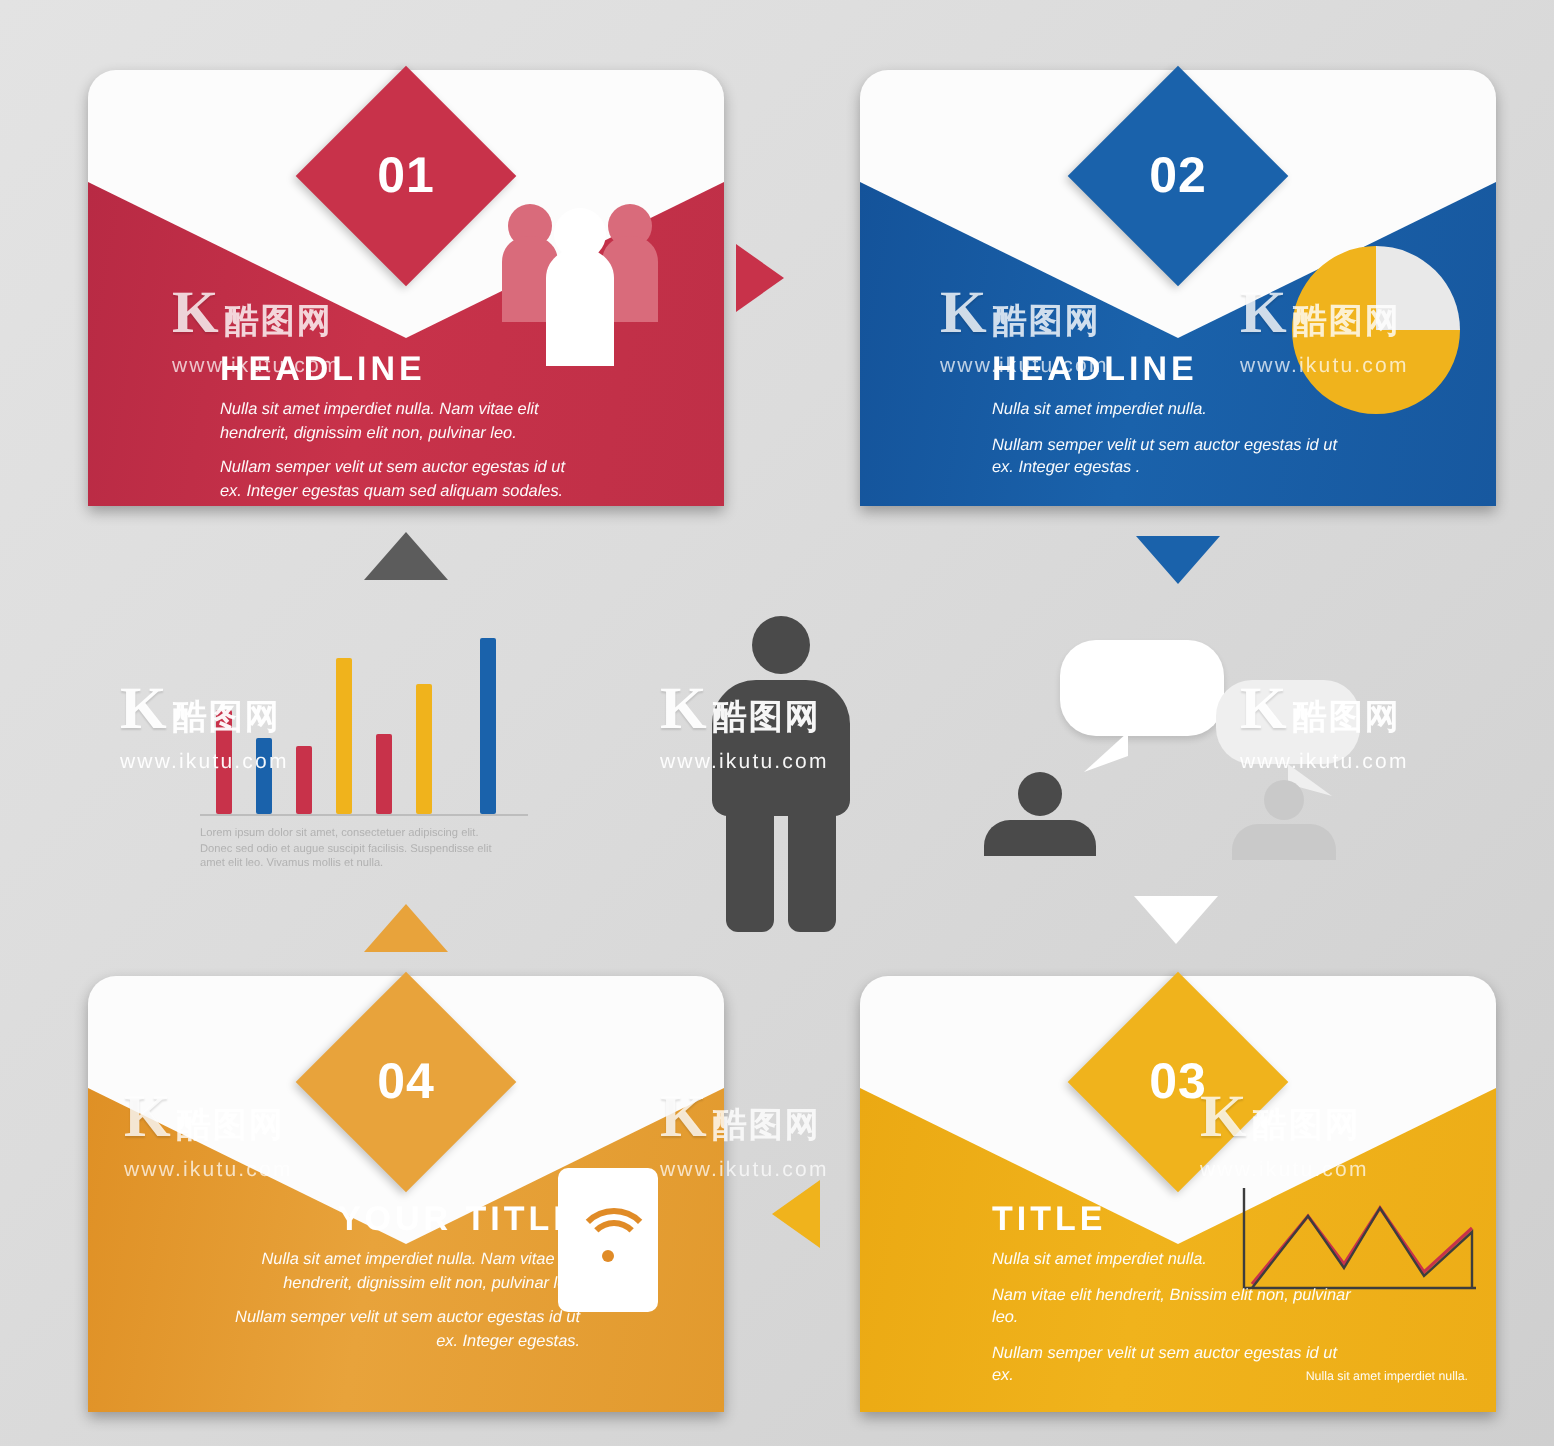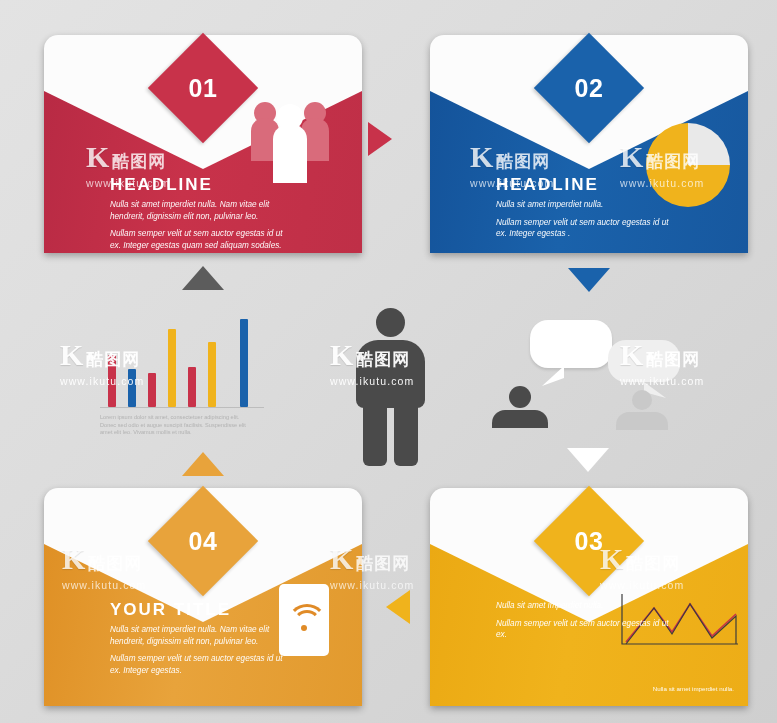--- a/index.html
+++ b/index.html
@@ -149,21 +149,21 @@
         </div>
       </div>
     </div>
     <div class="diamond" style="background:#1a62ab;top:14px;">
       <span>02</span>
     </div>
   </div>
 
   <div class="panel" style="left:44px;top:488px;width:318px;height:218px;">
     <div class="card"></div>
-    <div class="colorbody" style="top:56px;height:162px;">
+    <div class="colorbody" style="top:56px;height:162px;text-align:right;">
       <div class="fill" style="background:linear-gradient(100deg,#df9025 0%,#e8a33b 45%,#e29a2e 100%);"></div>
       <div class="notch"></div>
 
       <div style="position:absolute;right:33px;top:40px;width:50px;height:72px;">
         <div class="tablet" style="left:0;top:0;width:50px;height:72px;"></div>
         <div class="wifi-arc" style="left:8px;top:20px;width:34px;height:34px;transform:rotate(0deg);"></div>
         <div class="wifi-arc" style="left:14px;top:26px;width:22px;height:22px;"></div>
         <div style="position:absolute;left:22px;top:41px;width:6px;height:6px;border-radius:50%;background:#e08b27;"></div>
         <div class="home"></div>
       </div>
@@ -186,22 +186,24 @@
       <div class="fill" style="background:linear-gradient(100deg,#eba913 0%,#f0b31c 45%,#edad17 100%);"></div>
       <div class="notch"></div>
 
       <svg style="position:absolute;right:8px;top:48px;" width="120" height="62" viewBox="0 0 120 62">
         <polyline points="2,2 2,52 118,52" fill="none" stroke="#3d3d3d" stroke-width="1.2"></polyline>
         <polyline points="6,50 34,16 52,40 70,12 92,44 116,22" fill="none" stroke="#c8324a" stroke-width="1.6"></polyline>
         <polyline points="6,52 34,16 52,42 70,12 92,46 116,24 116,52" fill="none" stroke="#3d3d3d" stroke-width="1.2"></polyline>
       </svg>
       <div class="mini-caption" style="right:14px;bottom:14px;">Nulla sit amet imperdiet nulla.</div>
       <div class="texts" style="top:56px;">
+        <div class="hl">TITLE</div>
         <div class="bodytext">
           <p>Nulla sit amet imperdiet nulla.</p>
+          <p>Nam vitae elit hendrerit, Bnissim elit non, pulvinar leo.</p>
           <p>Nullam semper velit ut sem auctor egestas id ut ex.</p>
         </div>
       </div>
     </div>
     <div class="diamond" style="background:#f0b31c;top:14px;">
       <span>03</span>
     </div>
   </div>
 
   <div class="arrow arr-right" style="left:368px;top:122px;border-left:24px solid #c8324a;"></div>

